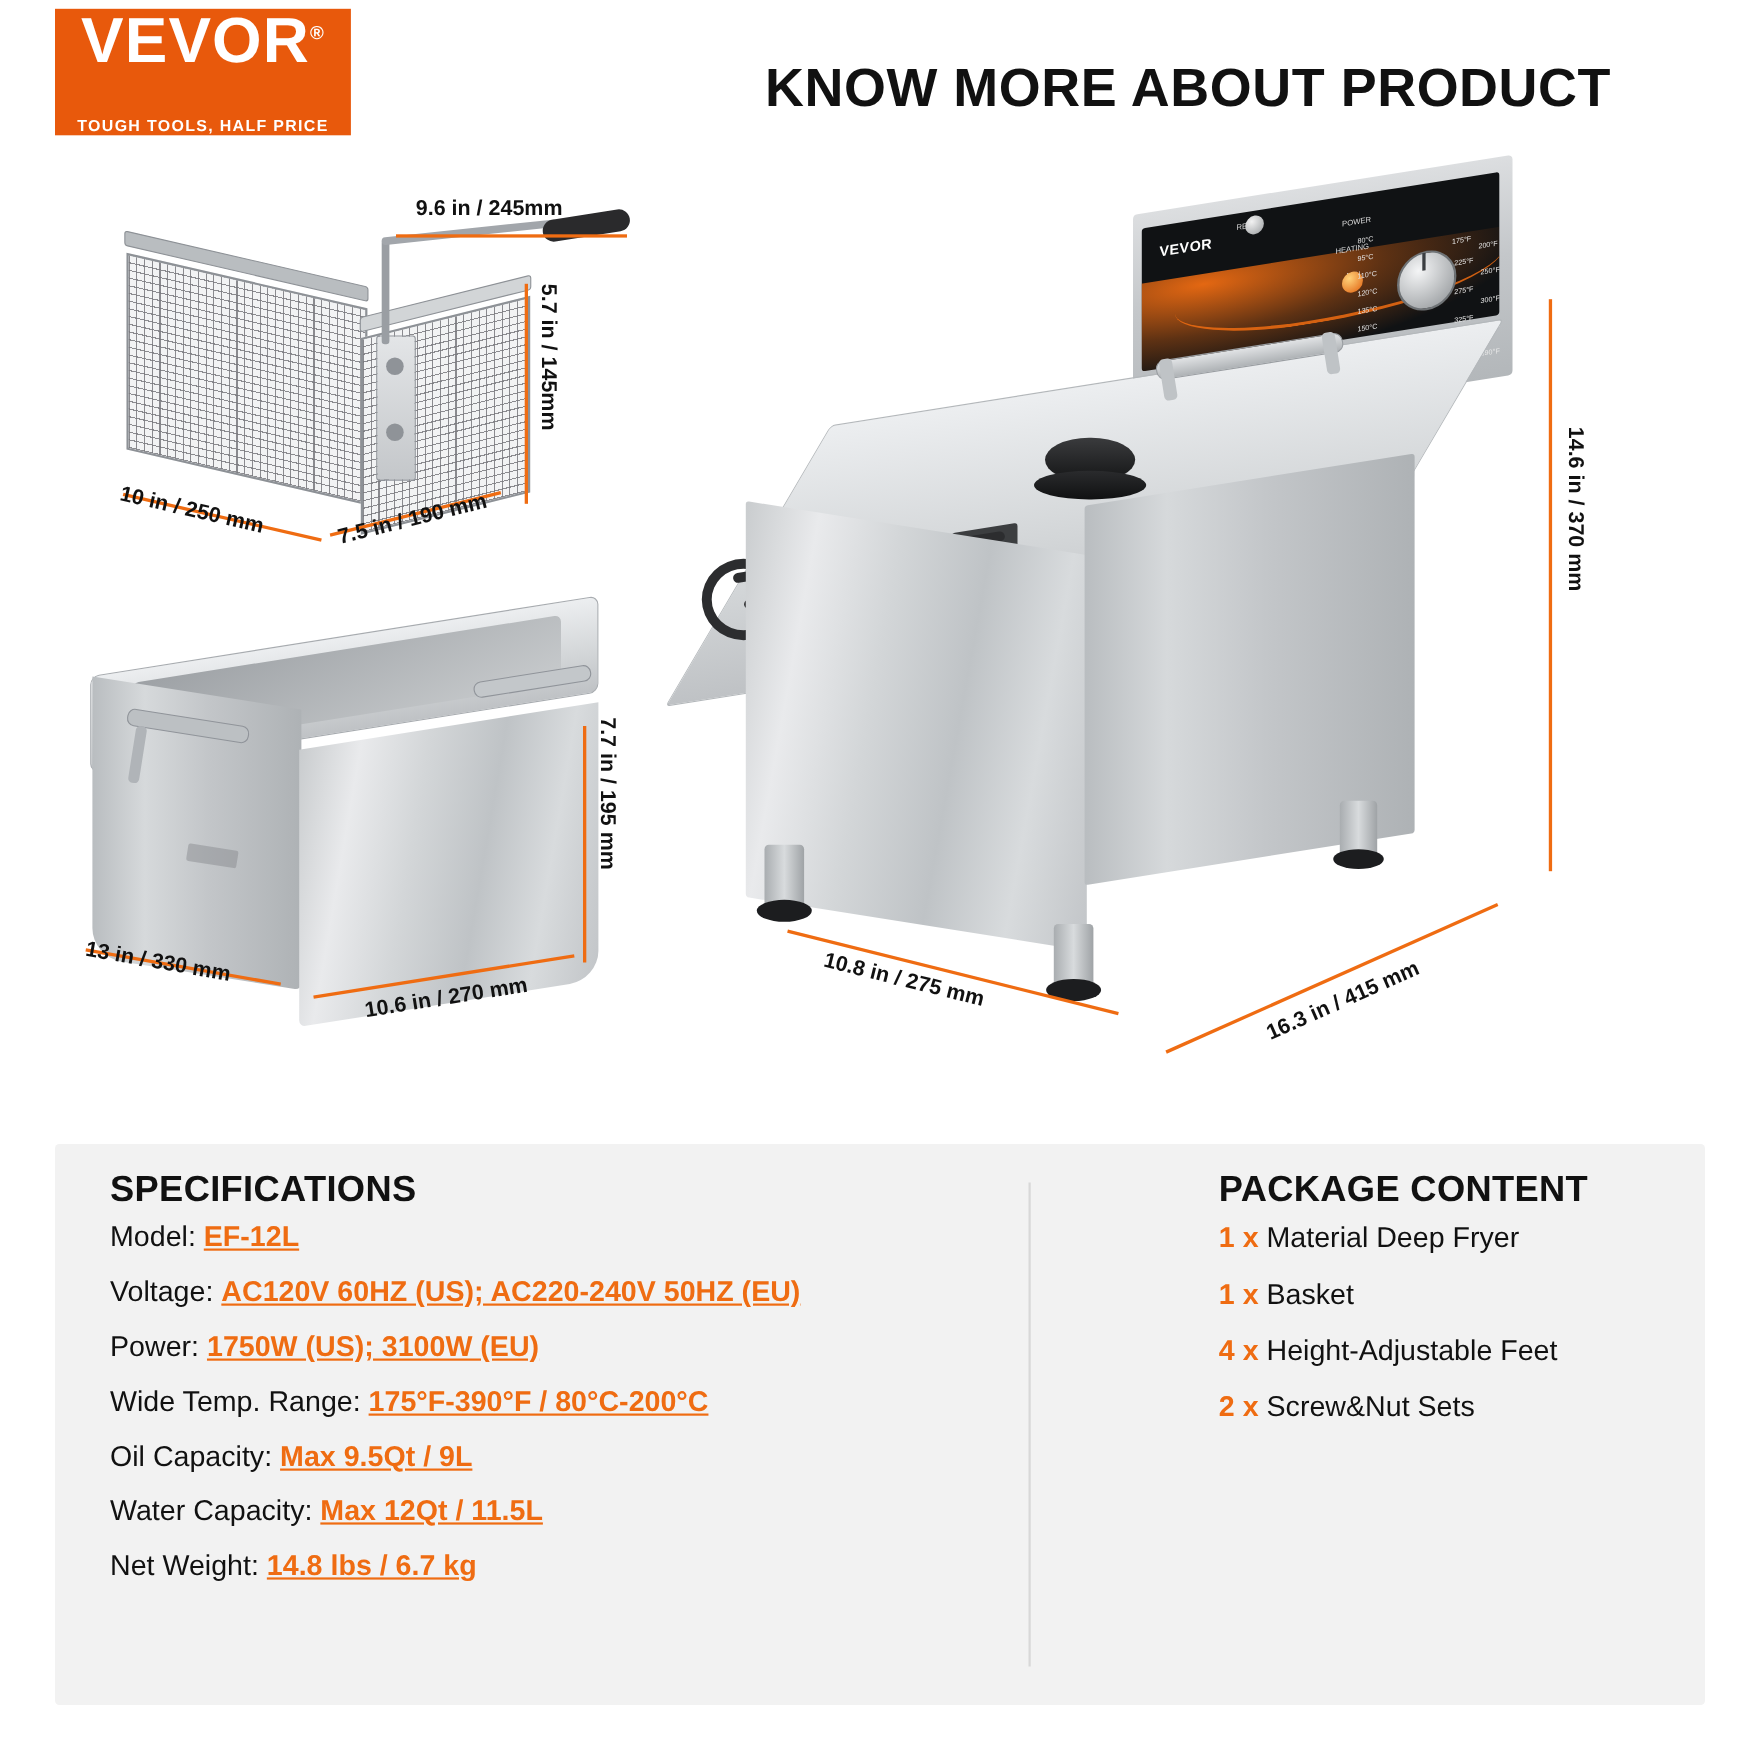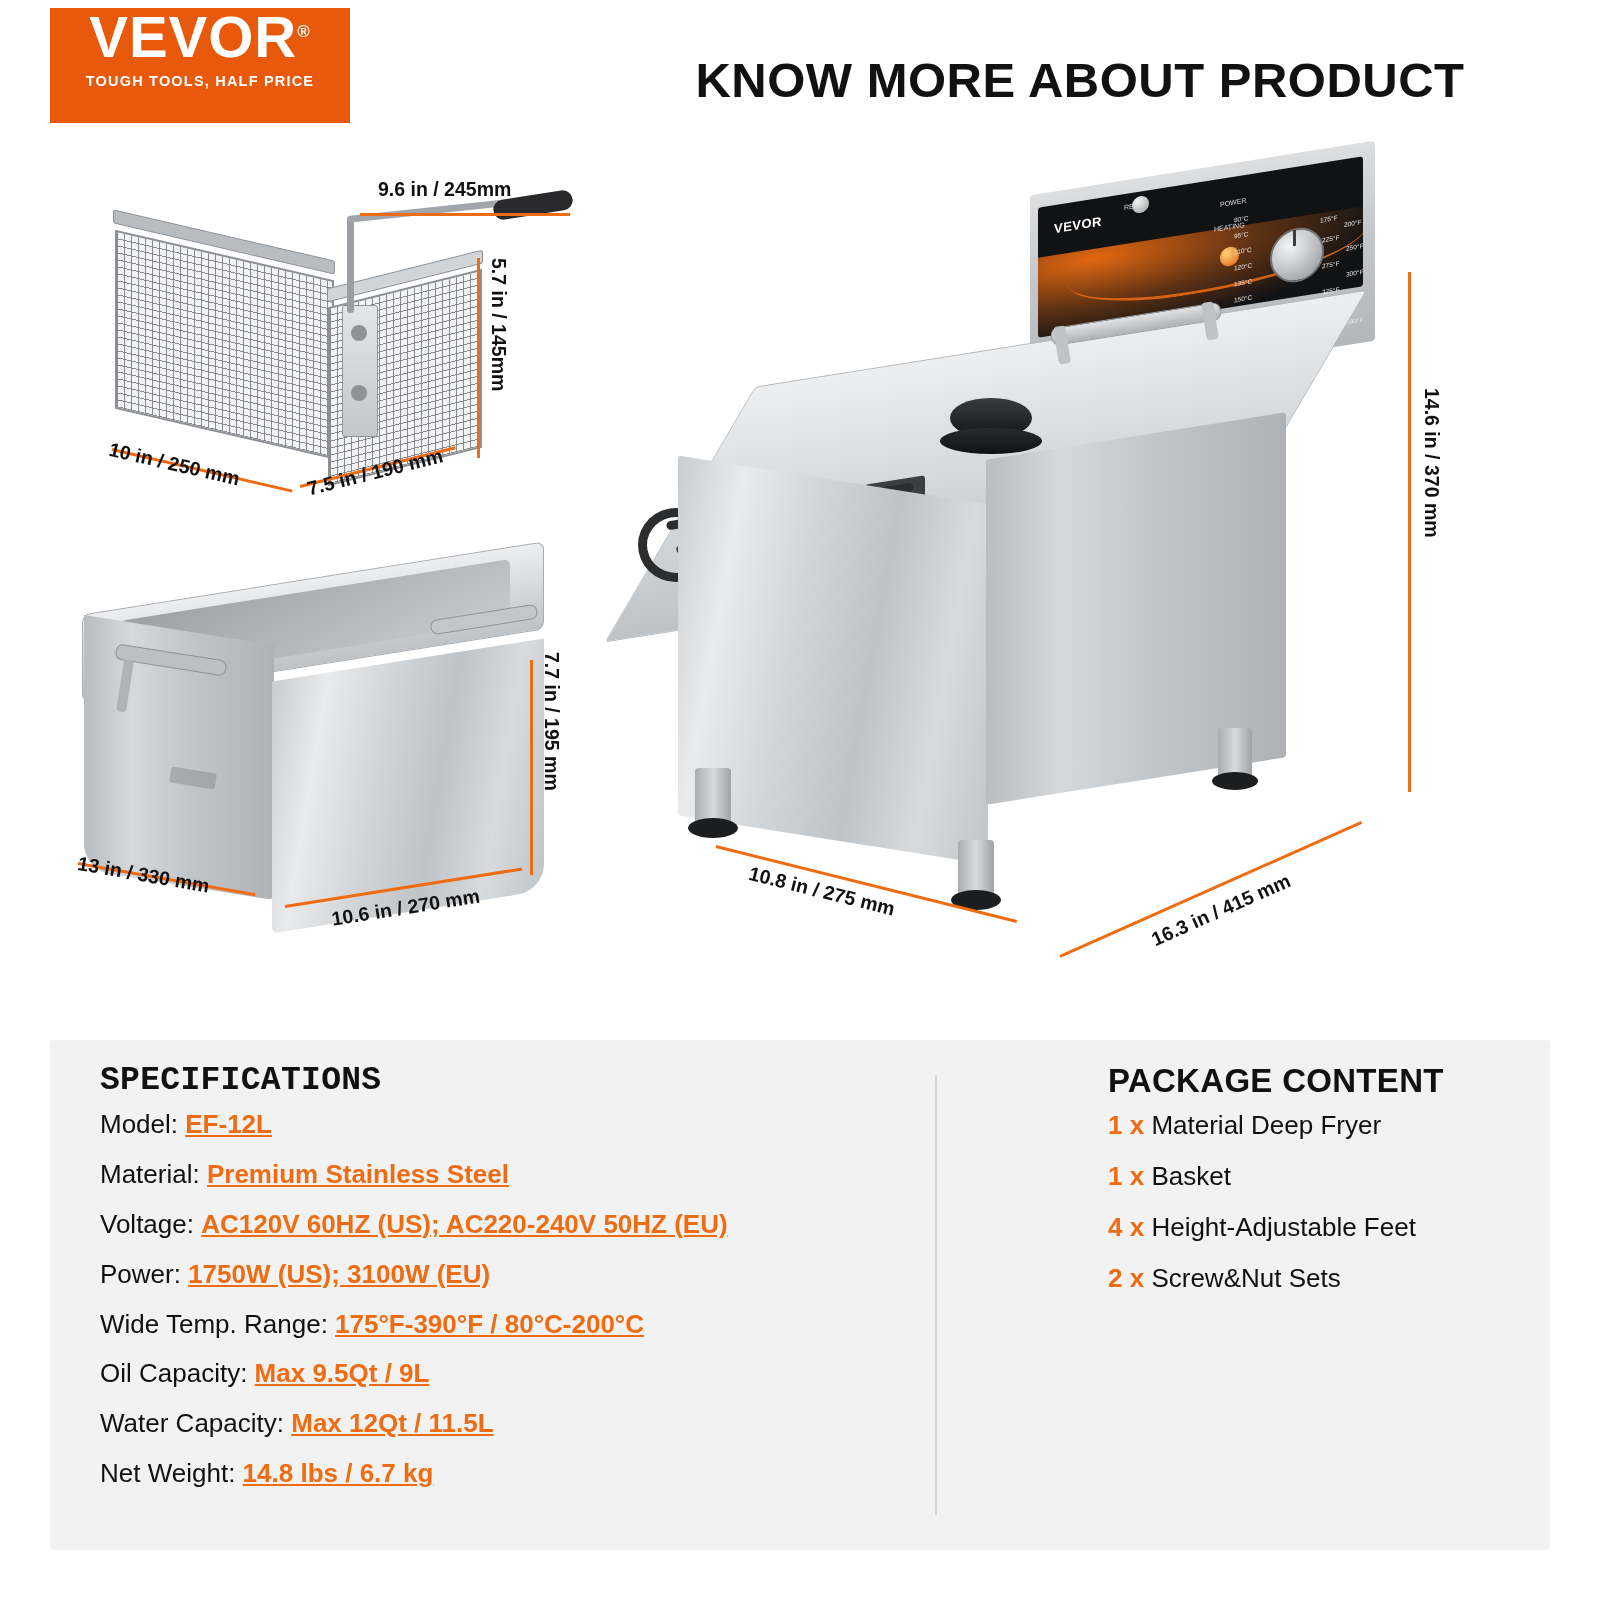--- a/index.html
+++ b/index.html
@@ -7,23 +7,23 @@
     width:1600px;height:1600px;
     background:#ffffff;
     font-family:"Liberation Sans", sans-serif;
     position:relative;
     overflow:hidden;
     color:#111;
   }
 
   
   .logo-box{
-    position:absolute;left:50px;top:8px;width:300px;height:115px;
+    position:absolute;left:50px;top:8px;width:269px;height:115px;
     background:#e8590c;display:flex;flex-direction:column;
-    align-items:center;justify-content:flex-start;
+    align-items:center;justify-content:space-between;
   }
   .logo-word{
     color:#fff;font-size:58px;font-weight:bold;letter-spacing:1px;
     line-height:1;position:relative;font-family:"Liberation Sans", sans-serif;
   }
   .logo-reg{font-size:17px;vertical-align:super;font-weight:bold;}
   .logo-tag{
     color:#fff;font-size:14.5px;font-weight:bold;letter-spacing:1.2px;
     margin-top:7px;
   }
@@ -226,24 +226,23 @@
 
 <div class="arrow h" style="left:716px;top:845px;width:310px;transform:rotate(14deg);transform-origin:left center;"></div>
 <div class="dim" style="left:752px;top:862px;transform:rotate(14deg);transform-origin:left top;">10.8 in / 275 mm</div>
 
 <div class="arrow h" style="left:1060px;top:955px;width:330px;transform:rotate(-24deg);transform-origin:left center;"></div>
 <div class="dim" style="left:1148px;top:930px;transform:rotate(-24deg);transform-origin:left top;">16.3 in / 415 mm</div>
 
 <div class="bottom-panel"></div>
 <div class="divider"></div>
 
-<div class="sec-title" style="left:100px;top:1062px;font-family:Liberation Mono, monospace;">SPECIFICATIONS</div>
+<div class="sec-title" style="left:100px;top:1062px;">SPECIFICATIONS</div>
 <div class="spec-list">
   <div class="spec-row"><span>Model: </span><span class="spec-val">EF-12L</span></div>
-  <div class="spec-row"><span>Material: </span><span class="spec-val">Premium Stainless Steel</span></div>
   <div class="spec-row"><span>Voltage: </span><span class="spec-val">AC120V 60HZ (US); AC220-240V 50HZ (EU)</span></div>
   <div class="spec-row"><span>Power: </span><span class="spec-val">1750W (US); 3100W (EU)</span></div>
   <div class="spec-row"><span>Wide Temp. Range: </span><span class="spec-val">175°F-390°F / 80°C-200°C</span></div>
   <div class="spec-row"><span>Oil Capacity: </span><span class="spec-val">Max 9.5Qt / 9L</span></div>
   <div class="spec-row"><span>Water Capacity: </span><span class="spec-val">Max 12Qt / 11.5L</span></div>
   <div class="spec-row"><span>Net Weight: </span><span class="spec-val">14.8 lbs / 6.7 kg</span></div>
 </div>
 
 <div class="sec-title" style="left:1108px;top:1062px;">PACKAGE CONTENT</div>
 <div class="pkg-list">

